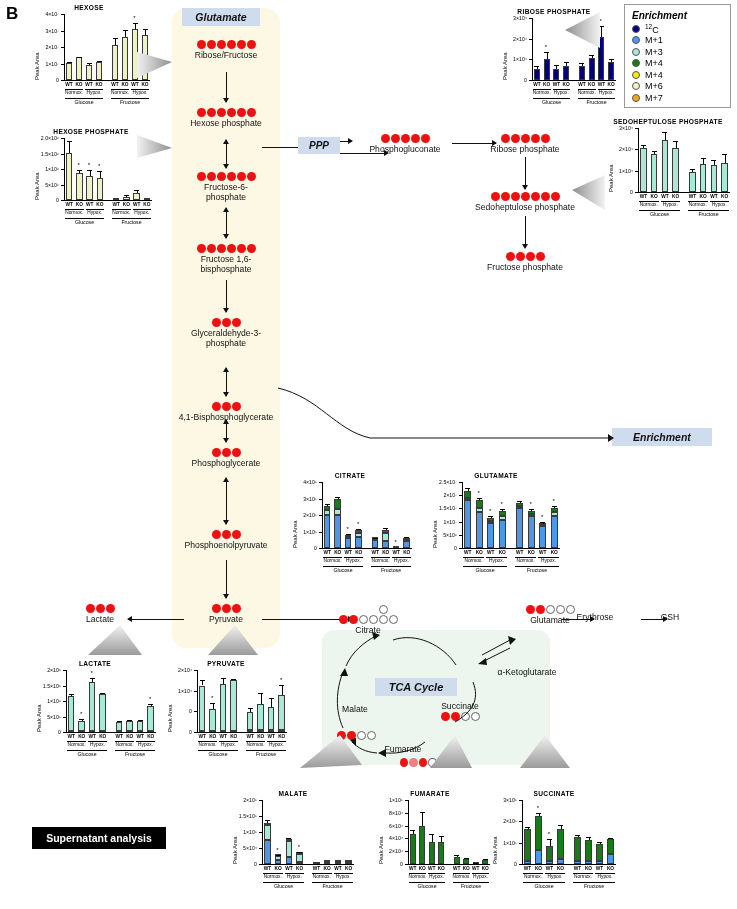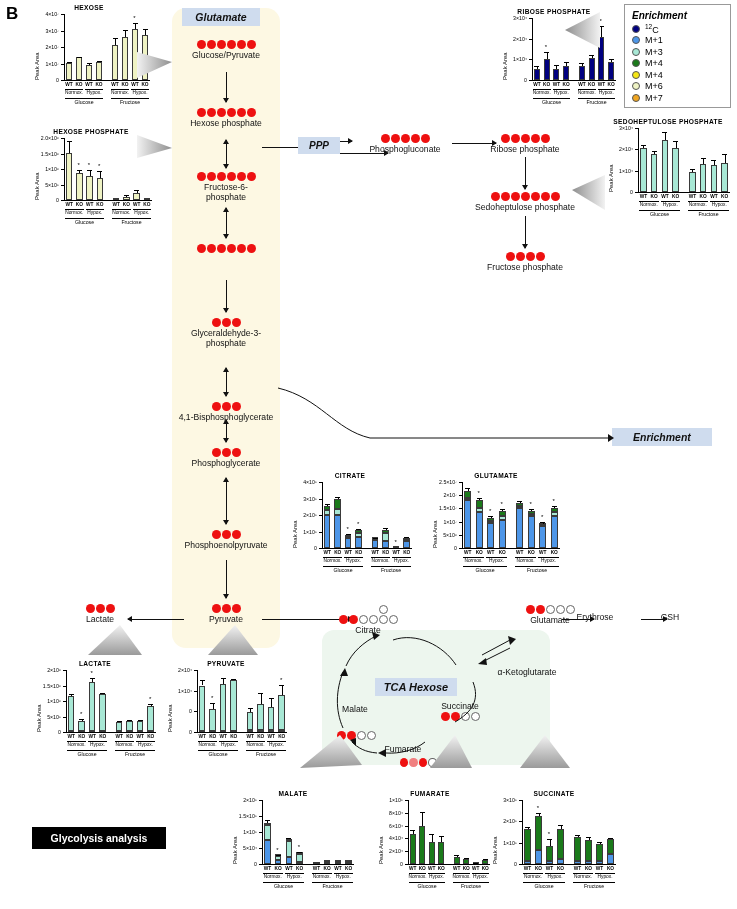--- a/index.html
+++ b/index.html
@@ -106,21 +106,21 @@
 
 <div class="abs" id="panel-letter">B</div>
 
 <div class="abs" id="glycolysis-column"></div>
 
 <div class="abs" id="tca-box"></div>
 
 <div class="tag" id="tag-glycolysis">Glutamate</div>
 <div class="tag" id="tag-ppp">PPP</div>
 <div class="tag" id="tag-lipogenesis">Enrichment</div>
-<div class="tag" id="tag-tca">TCA Hexose</div>
+<div class="tag" id="tag-tca">TCA Cycle</div>
 
 <div class="abs" id="legend-box">
   <div id="legend-title">Enrichment</div>
   <div class="legend-row">
     <span class="legend-dot" style="background:#000080"></span>
     <span class="legend-label"><sup>12</sup>C</span>
   </div>
   <div class="legend-row">
     <span class="legend-dot" style="background:#4d96e8"></span>
     <span class="legend-label">M+1</span>
@@ -140,33 +140,33 @@
   <div class="legend-row">
     <span class="legend-dot" style="background:#eff3c4"></span>
     <span class="legend-label">M+6</span>
   </div>
   <div class="legend-row">
     <span class="legend-dot" style="background:#f0a621"></span>
     <span class="legend-label">M+7</span>
   </div>
 </div>
 
-<div class="abs" id="supernatant-box">Glycolysis analysis</div>
+<div class="abs" id="supernatant-box">Supernatant analysis</div>
 
 <div id="pathway-layer">
     <div class="pathway-node" style="left:151px;top:40px;">
       <div class="circles">
         <span class="c red"></span>
         <span class="c red"></span>
         <span class="c red"></span>
         <span class="c red"></span>
         <span class="c red"></span>
         <span class="c red"></span>
       </div>
-      <div class="node-label">Glucose/Pyruvate</div>
+      <div class="node-label">Ribose/Fructose</div>
     </div>
     <div class="pathway-node" style="left:151px;top:108px;">
       <div class="circles">
         <span class="c red"></span>
         <span class="c red"></span>
         <span class="c red"></span>
         <span class="c red"></span>
         <span class="c red"></span>
         <span class="c red"></span>
       </div>
@@ -185,20 +185,21 @@
     </div>
     <div class="pathway-node" style="left:151px;top:244px;">
       <div class="circles">
         <span class="c red"></span>
         <span class="c red"></span>
         <span class="c red"></span>
         <span class="c red"></span>
         <span class="c red"></span>
         <span class="c red"></span>
       </div>
+      <div class="node-label">Fructose 1,6-<br>bisphosphate</div>
     </div>
     <div class="pathway-node" style="left:151px;top:318px;">
       <div class="circles">
         <span class="c red"></span>
         <span class="c red"></span>
         <span class="c red"></span>
       </div>
       <div class="node-label">Glyceraldehyde-3-<br>phosphate</div>
     </div>
     <div class="pathway-node" style="left:151px;top:402px;">

